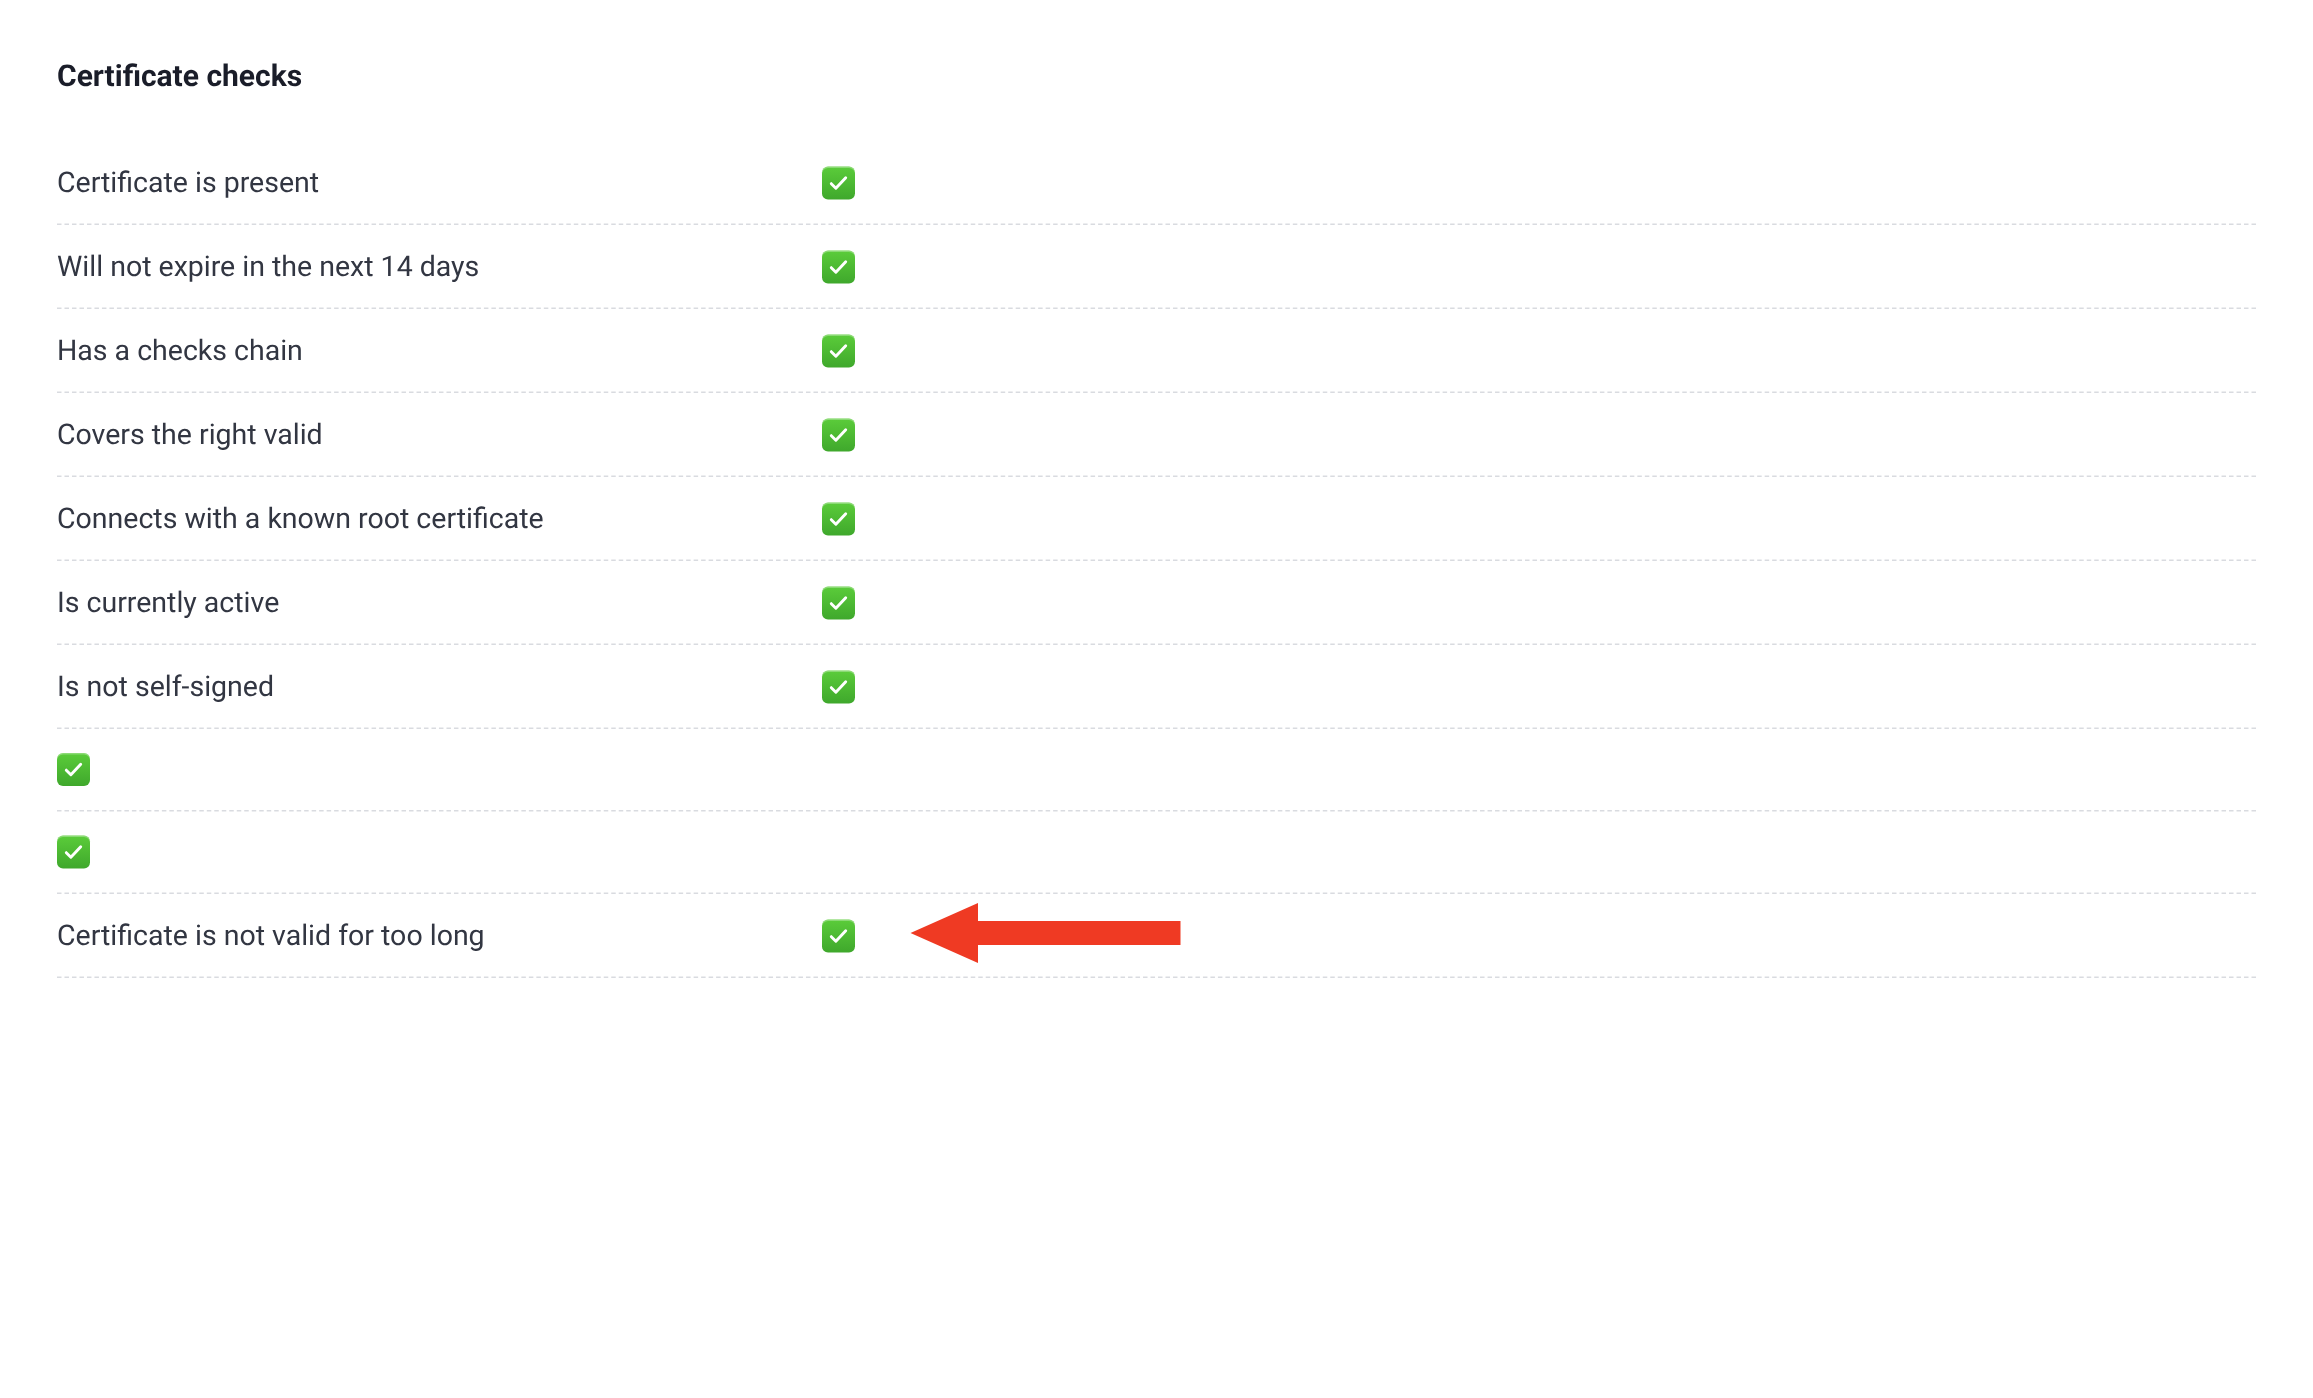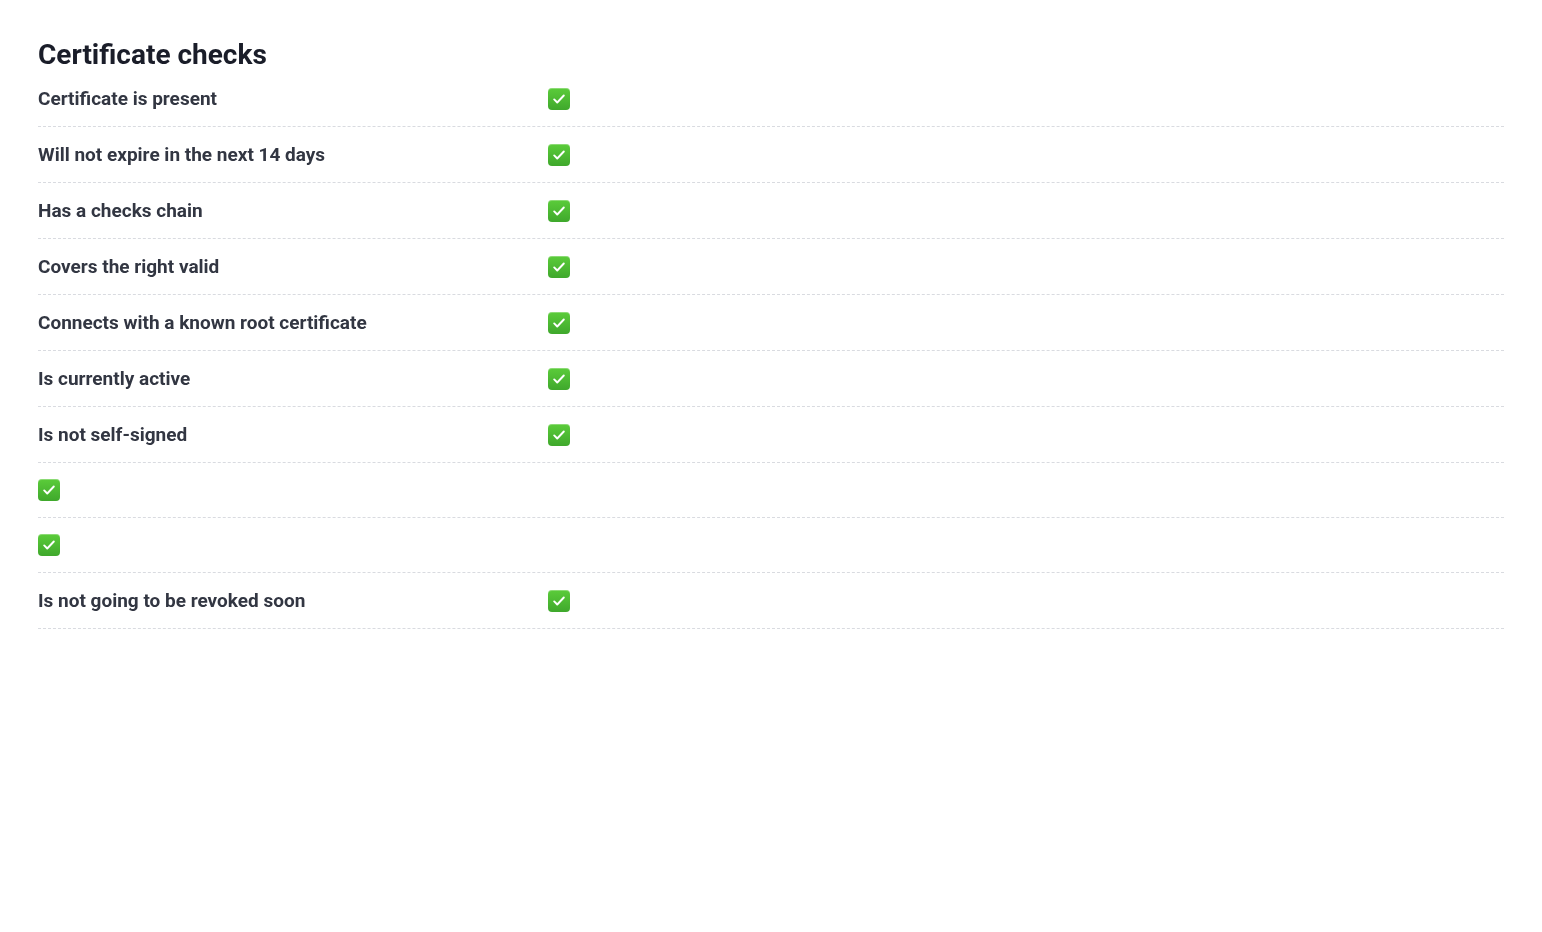--- a/index.html
+++ b/index.html
@@ -7,38 +7,39 @@
       padding: 0;
       box-sizing: border-box;
     }
     body {
       font-family: -apple-system, BlinkMacSystemFont, "Segoe UI", Roboto, Helvetica, Arial, sans-serif;
       background: #ffffff;
       padding: 38px 38px;
       color: #1a1d29;
     }
     .section-title {
-      font-size: 28px;
+      font-size: 20px;
       font-weight: 700;
       color: #1a1d29;
+      margin-bottom: 32px;
     }
     .check-list {
       width: 100%;
     }
     .check-row {
       display: flex;
       align-items: center;
       padding: 16px 0;
       border-bottom: 1px dashed #d9dbe0;
     }
     .check-label {
       flex: 0 0 510px;
       font-size: 19px;
       color: #323642;
-      font-weight: 700;
+      font-weight: 400;
     }
     .check-status {
       flex: 0 0 auto;
       display: flex;
       align-items: center;
     }
     .check-icon {
       width: 22px;
       height: 22px;
       background: linear-gradient(to bottom, #5bcc3a, #3fa82c);
@@ -162,23 +163,27 @@
       <div class="check-status">
         <div class="check-icon">
           <svg viewBox="0 0 16 16" fill="none">
             <path d="M2.5 8.5 L6 12 L13.5 4" stroke="#ffffff" stroke-width="2.2" stroke-linecap="round" stroke-linejoin="round"></path>
           </svg>
         </div>
       </div>
       <div class="check-remainder"></div>
     </div>
     <div class="check-row">
-      <div class="check-label">Is not going to be revoked soon</div>
+      <div class="check-label">Certificate is not valid for too long</div>
       <div class="check-status">
         <div class="check-icon">
           <svg viewBox="0 0 16 16" fill="none">
             <path d="M2.5 8.5 L6 12 L13.5 4" stroke="#ffffff" stroke-width="2.2" stroke-linecap="round" stroke-linejoin="round"></path>
           </svg>
         </div>
       </div>
-      <div class="check-remainder"></div>
+      <div class="check-remainder">
+        <div class="arrow-annotation"><svg width="190" height="56" viewBox="0 0 190 56">
+            <path d="M 5 28 L 50 8 L 50 20 L 185 20 L 185 36 L 50 36 L 50 48 Z" fill="#ef3a23"></path>
+          </svg></div>
+      </div>
     </div>
   </div>
 
 </body></html>

